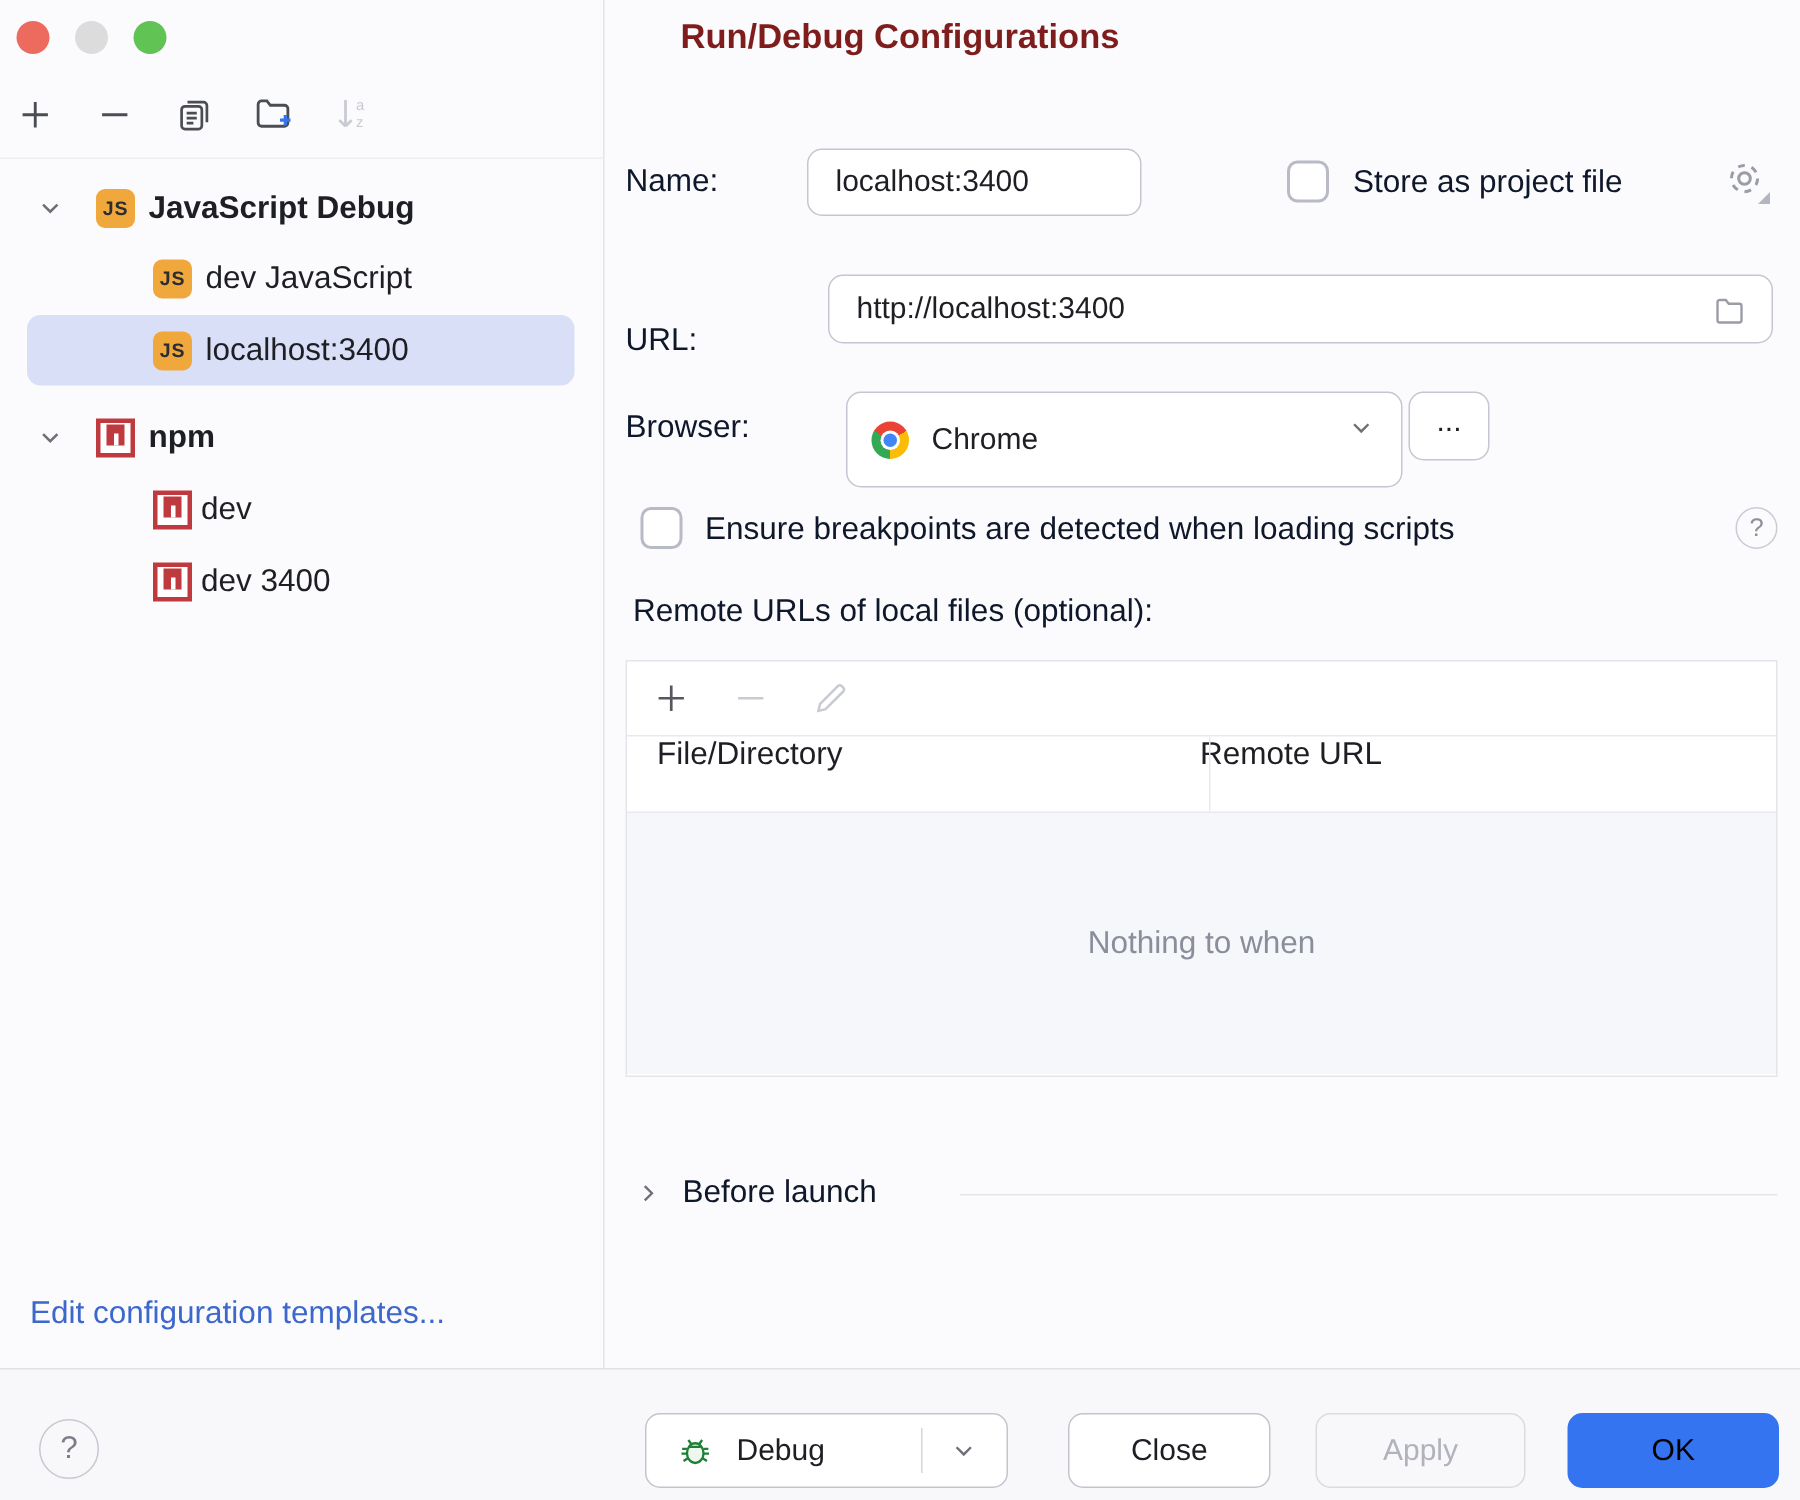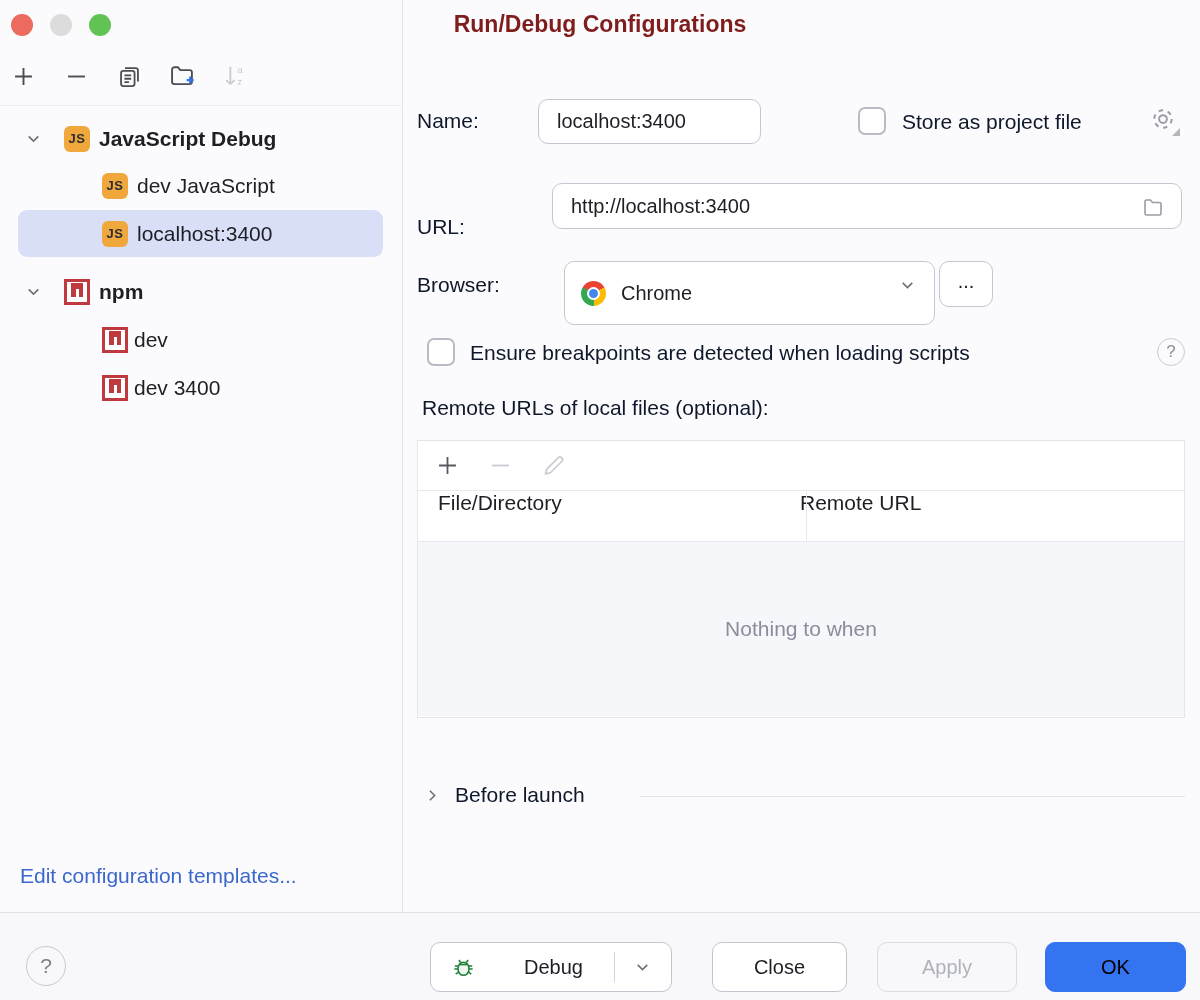--- a/index.html
+++ b/index.html
@@ -74,21 +74,21 @@
   .bl-line { left:640px; top:796px; width:545px; height:1px; background:#e4e5e9; }
 
   
   .footer { left:0; top:912px; width:1200px; height:88px; background:#f8f8fa; border-top:1px solid #dfe0e4; }
   .btn { position:absolute; top:29px; height:50px; border-radius:10px; font-size:20px;
     display:flex; align-items:center; justify-content:center; background:#fff; border:1px solid #c2c5ce; color:#1e1f24; cursor:pointer; }
   .btn.primary { background:#3574f0; border-color:#3574f0; color:#000000; }
   .btn.disabled { background:transparent; border-color:#d9dbe0; color:#b0b2bc; cursor:default; }
   .helpbtn { position:absolute; left:26px; top:33px; width:40px; height:40px; border-radius:50%;
     border:1.5px solid #c6c9d2; color:#7b7e88; font-size:21px; display:flex; align-items:center; justify-content:center; background:transparent; }
-  .debug-btn { left:430px; width:242px; justify-content:flex-start; padding-left:20px; position:absolute;gap:33px; }
+  .debug-btn { left:430px; width:242px; justify-content:flex-start; padding-left:20px; position:absolute; }
   .debug-div { position:absolute; left:183px; top:9px; bottom:9px; width:1px; background:#d4d6dc; }
   .debug-chev { position:absolute; left:203px; top:16px; }
 
   svg { display:block; }
 </style>
 </head>
 <body>
 
 <div class="abs" style="left:11px; top:14px; display:flex; gap:17px;">
   <span class="tl red"></span>

